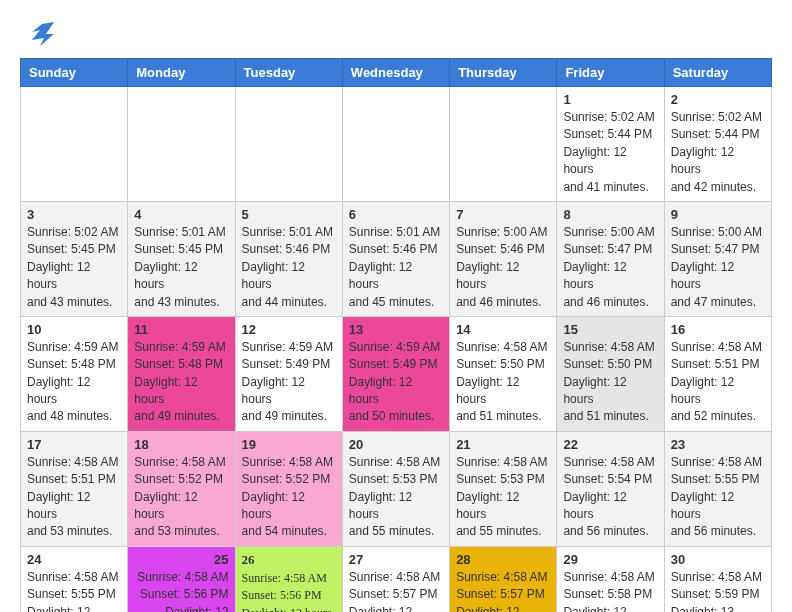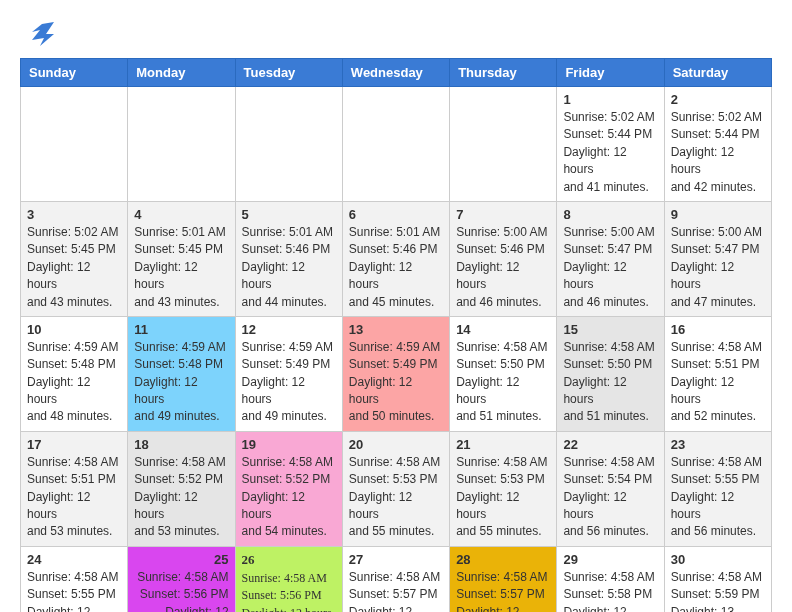--- a/index.html
+++ b/index.html
@@ -194,35 +194,35 @@
           </td>
         </tr>
         <tr>
           <td style="background: rgb(255, 255, 255);">
             <span class="day-num">10</span>
             <div class="day-info" style="white-space: pre-line;">Sunrise: 4:59 AM
 Sunset: 5:48 PM
 Daylight: 12 hours
 and 48 minutes.</div>
           </td>
-          <td style="background: #7dd3fc;">
+          <td style="background: #ec4899;">
             <span class="day-num">11</span>
             <div class="day-info" style="white-space: pre-line;">Sunrise: 4:59 AM
 Sunset: 5:48 PM
 Daylight: 12 hours
 and 49 minutes.</div>
           </td>
           <td style="background: rgb(255, 255, 255);">
             <span class="day-num">12</span>
             <div class="day-info" style="white-space: pre-line;">Sunrise: 4:59 AM
 Sunset: 5:49 PM
 Daylight: 12 hours
 and 49 minutes.</div>
           </td>
-          <td style="background: #fca5a5;">
+          <td style="background: #ec4899;">
             <span class="day-num">13</span>
             <div class="day-info" style="white-space: pre-line;">Sunrise: 4:59 AM
 Sunset: 5:49 PM
 Daylight: 12 hours
 and 50 minutes.</div>
           </td>
           <td style="background: rgb(255, 255, 255);">
             <span class="day-num">14</span>
             <div class="day-info" style="white-space: pre-line;">Sunrise: 4:58 AM
 Sunset: 5:50 PM
@@ -245,21 +245,21 @@
           </td>
         </tr>
         <tr>
           <td style="background: rgb(242, 242, 242);">
             <span class="day-num">17</span>
             <div class="day-info" style="white-space: pre-line;">Sunrise: 4:58 AM
 Sunset: 5:51 PM
 Daylight: 12 hours
 and 53 minutes.</div>
           </td>
-          <td style="background: #e5e5e5;">
+          <td style="background: #f9a8d4;">
             <span class="day-num">18</span>
             <div class="day-info" style="white-space: pre-line;">Sunrise: 4:58 AM
 Sunset: 5:52 PM
 Daylight: 12 hours
 and 53 minutes.</div>
           </td>
           <td style="background: #f9a8d4;">
             <span class="day-num">19</span>
             <div class="day-info" style="white-space: pre-line;">Sunrise: 4:58 AM
 Sunset: 5:52 PM

